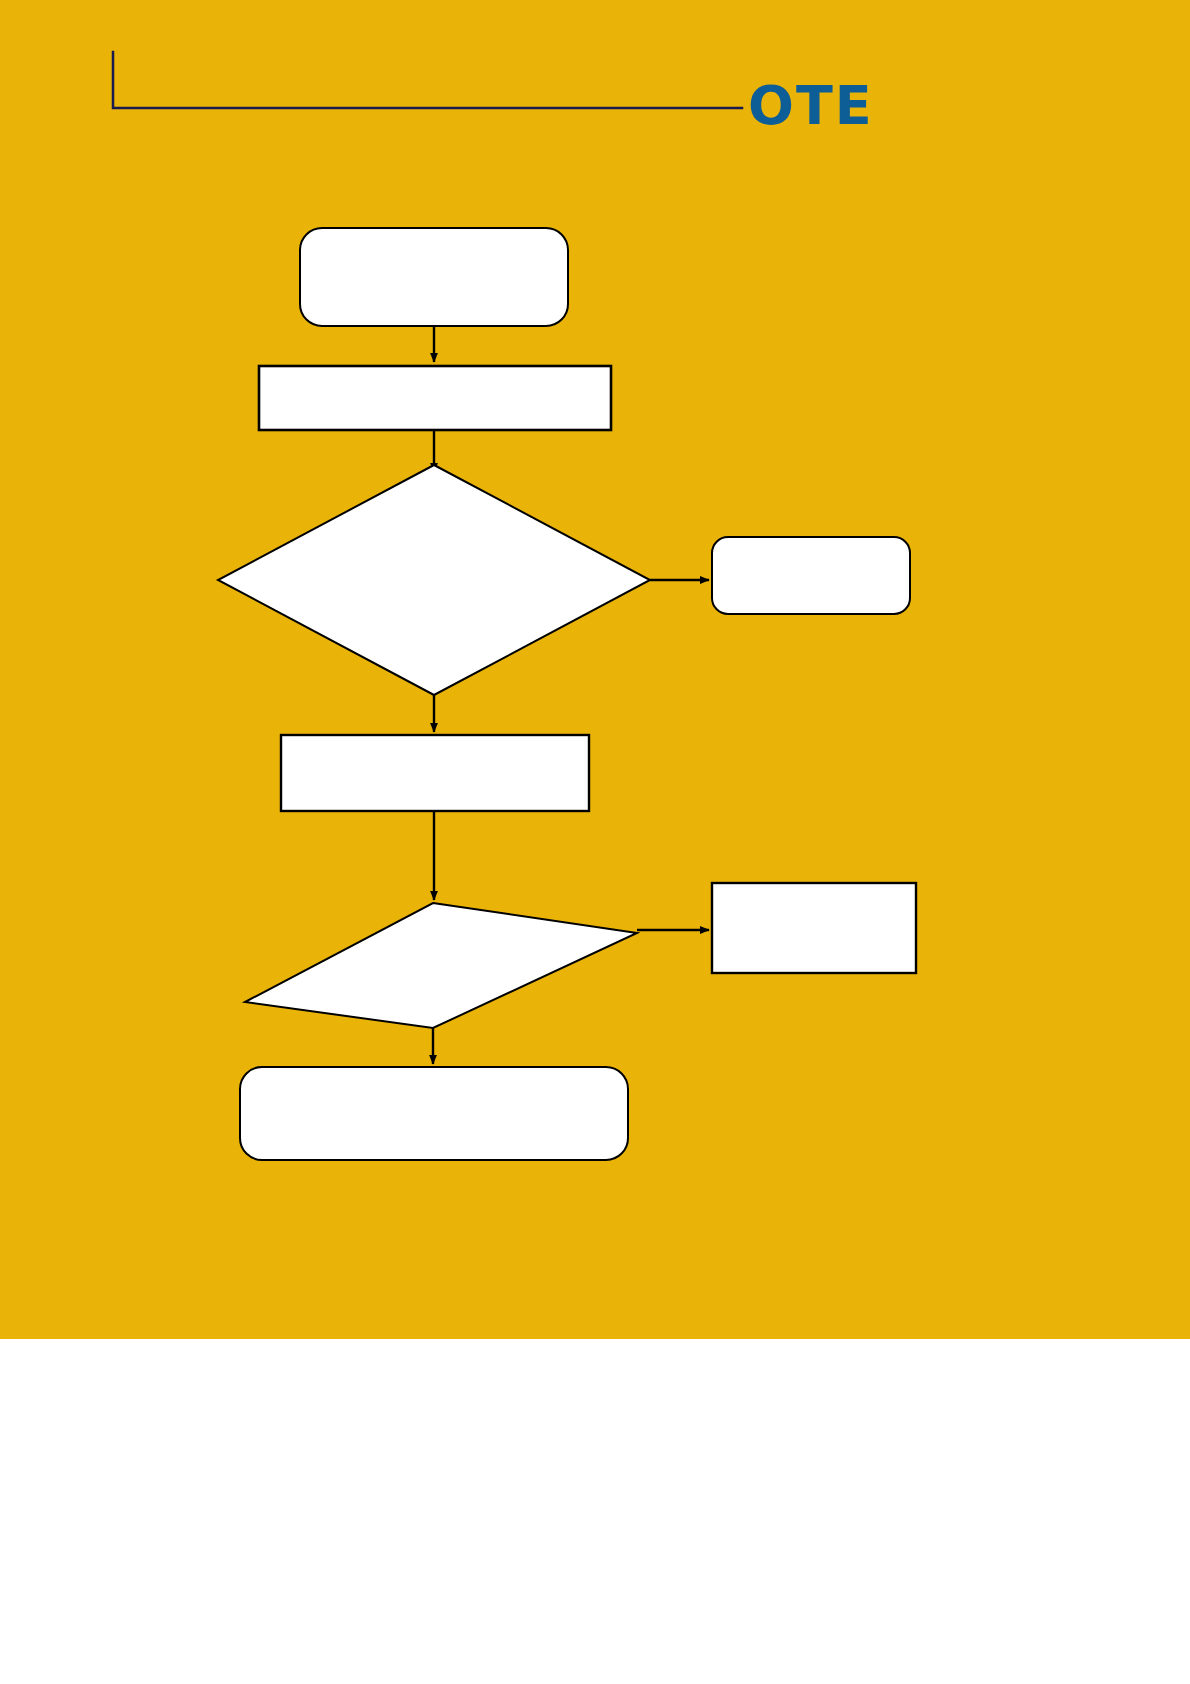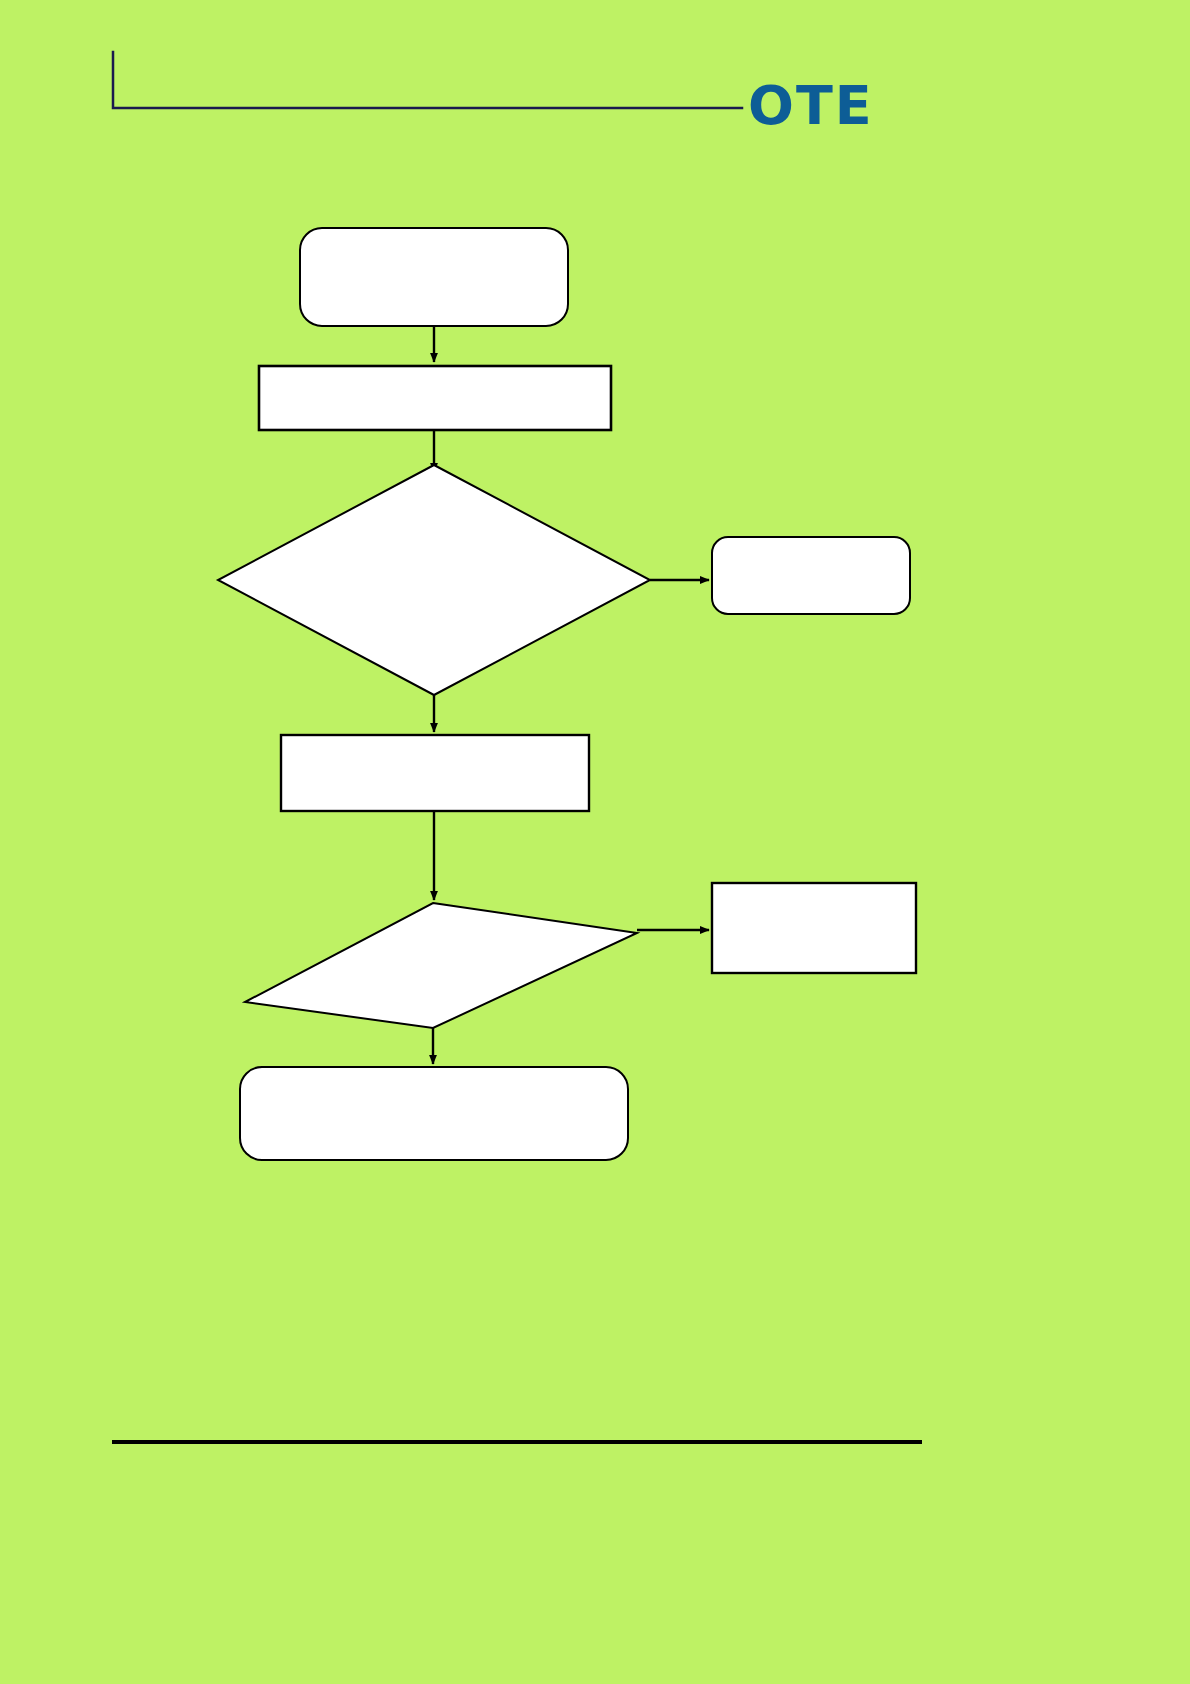--- a/index.html
+++ b/index.html
@@ -8,22 +8,22 @@
     padding: 0;
     background: #ffffff;
   }
   body {
     font-family: "Liberation Sans", sans-serif;
     color: #000000;
   }
   #page {
     position: relative;
     width: 1190px;
-    height: 1684px;
-    background: #bef264;
+    height: 1339px;
+    background: #eab308;
     overflow: hidden;
   }
 
   
   #header-rule {
     position: absolute;
     left: 0;
     top: 0;
     width: 1190px;
     height: 160px;

